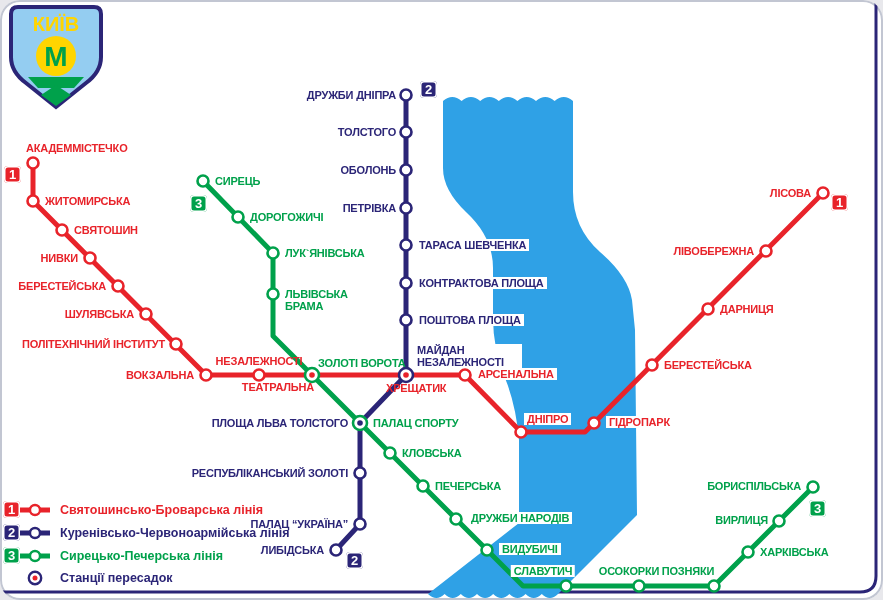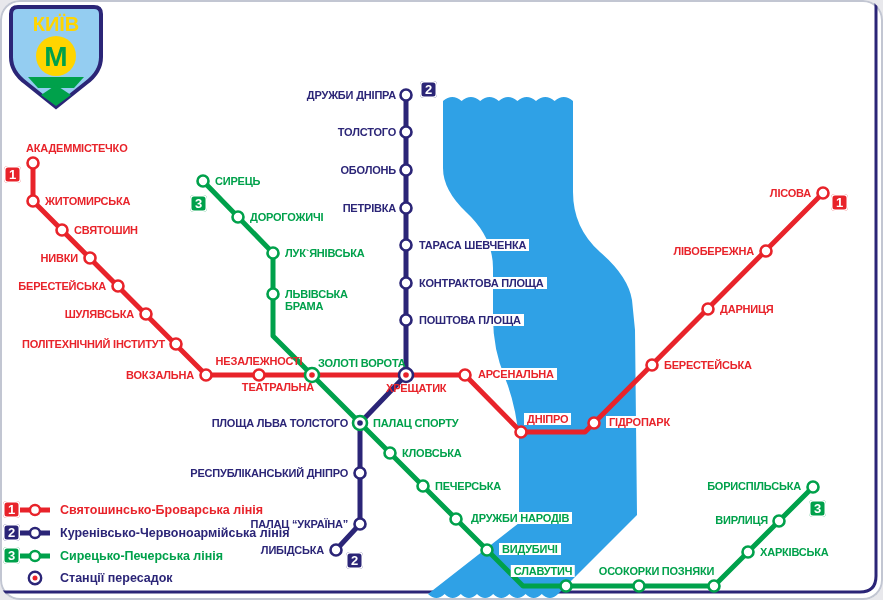--- a/index.html
+++ b/index.html
@@ -149,22 +149,23 @@
   <div class="lbl red ralign" style="right:129px;top:245px">ЛІВОБЕРЕЖНА</div>
   <div class="lbl red ralign" style="right:72px;top:187px">ЛІСОВА</div>
 
   <div class="lbl navy ralign" style="right:487px;top:89px">ДРУЖБИ ДНІПРА</div>
   <div class="lbl navy ralign" style="right:487px;top:126px">ТОЛСТОГО</div>
   <div class="lbl navy ralign" style="right:487px;top:164px">ОБОЛОНЬ</div>
   <div class="lbl navy ralign" style="right:487px;top:202px">ПЕТРІВКА</div>
   <div class="lbl navy boxed" style="left:416px;top:239px">ТАРАСА ШЕВЧЕНКА</div>
   <div class="lbl navy boxed" style="left:416px;top:277px">КОНТРАКТОВА ПЛОЩА</div>
   <div class="lbl navy boxed" style="left:416px;top:314px">ПОШТОВА ПЛОЩА</div>
+  <div class="lbl navy boxed wrap" style="left:414px;top:344px;width:102px">МАЙДАН НЕЗАЛЕЖНОСТІ</div>
   <div class="lbl navy ralign" style="right:535px;top:417px">ПЛОЩА ЛЬВА ТОЛСТОГО</div>
-  <div class="lbl navy ralign" style="right:535px;top:467px">РЕСПУБЛІКАНСЬКИЙ ДНІПРО</div>
+  <div class="lbl navy ralign" style="right:535px;top:467px">РЕСПУБЛІКАНСЬКИЙ ЗОЛОТІ</div>
   <div class="lbl navy ralign" style="right:535px;top:518px">ПАЛАЦ “УКРАЇНА”</div>
   <div class="lbl navy ralign" style="right:559px;top:544px">ЛИБІДСЬКА</div>
 
   <div class="lbl green" style="left:215px;top:175px">СИРЕЦЬ</div>
   <div class="lbl green" style="left:250px;top:211px">ДОРОГОЖИЧІ</div>
   <div class="lbl green" style="left:285px;top:247px">ЛУК`ЯНІВСЬКА</div>
   <div class="lbl green wrap" style="left:285px;top:288px;width:72px">ЛЬВІВСЬКА БРАМА</div>
   <div class="lbl green" style="left:318px;top:357px">ЗОЛОТІ ВОРОТА</div>
   <div class="lbl green" style="left:373px;top:417px">ПАЛАЦ СПОРТУ</div>
   <div class="lbl green" style="left:402px;top:447px">КЛОВСЬКА</div>

